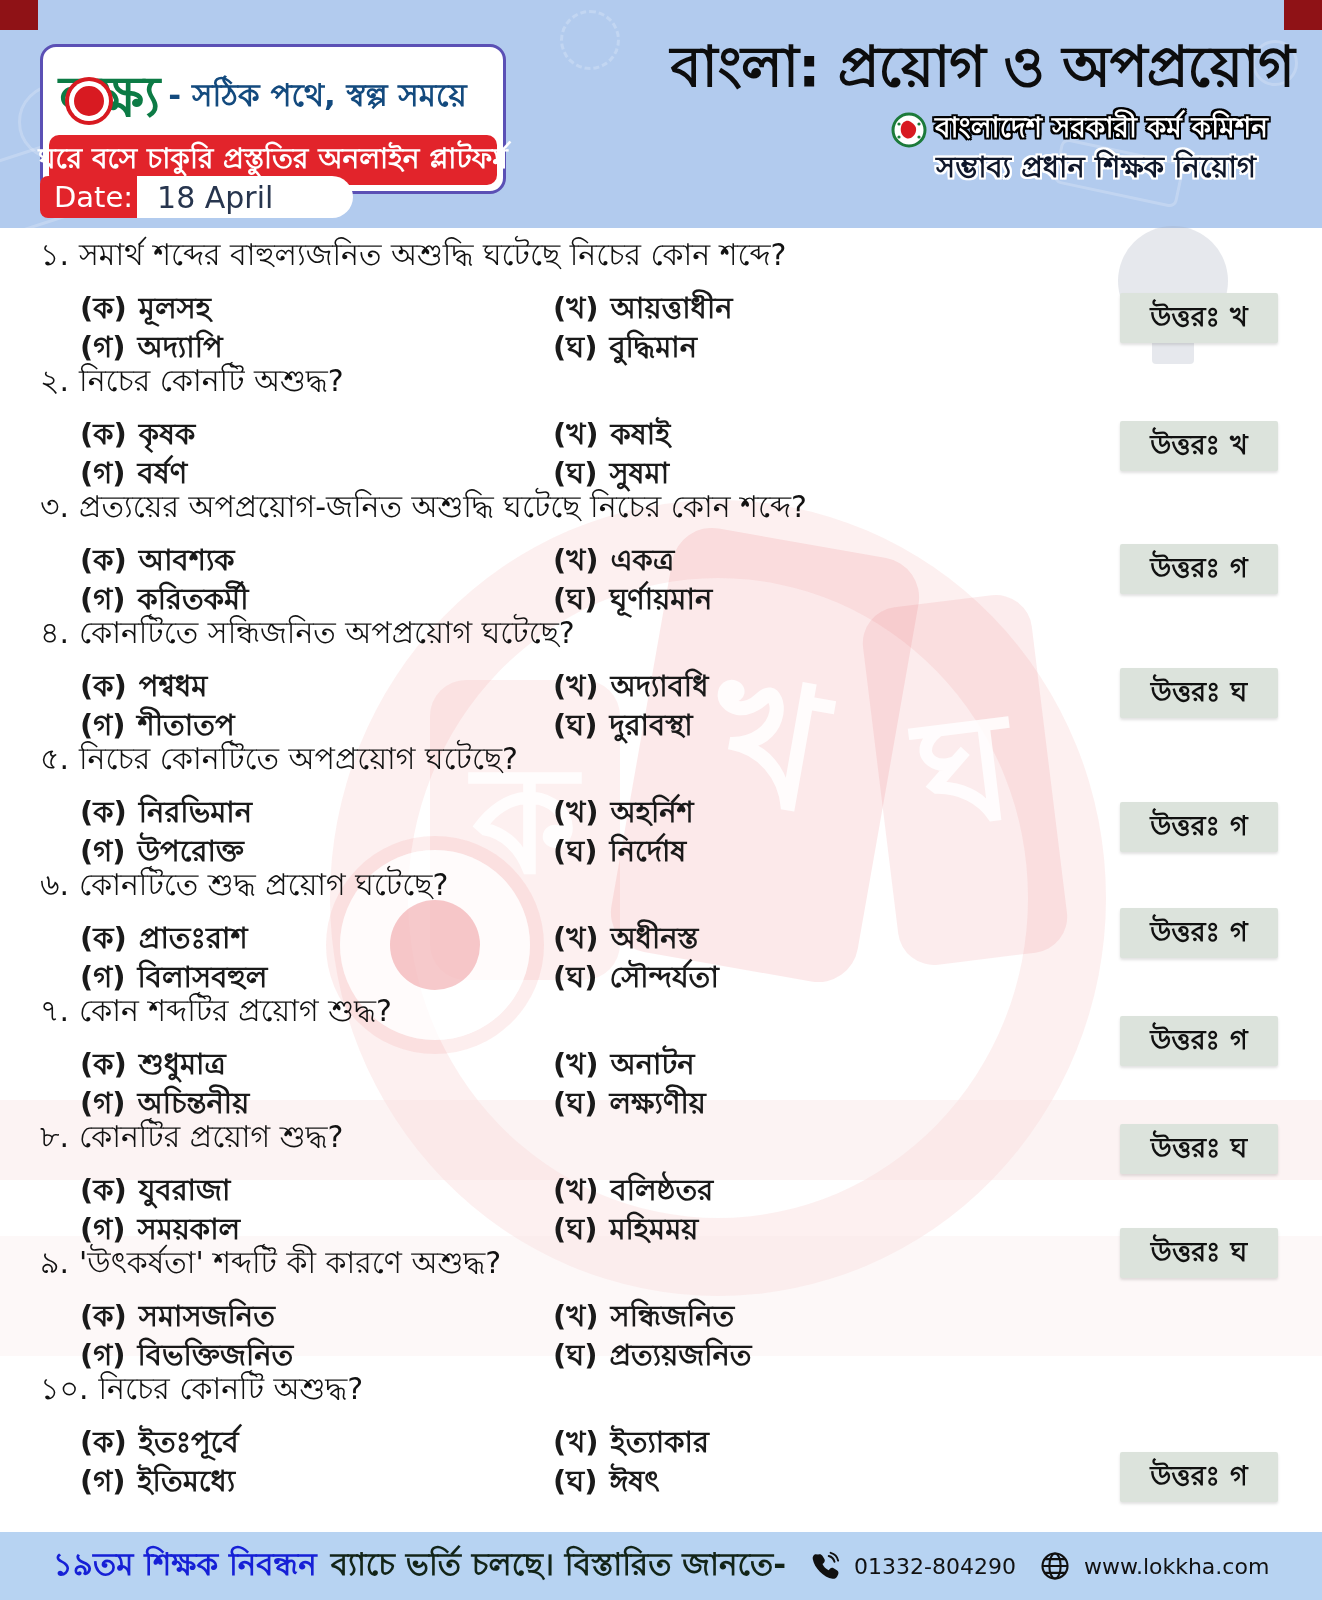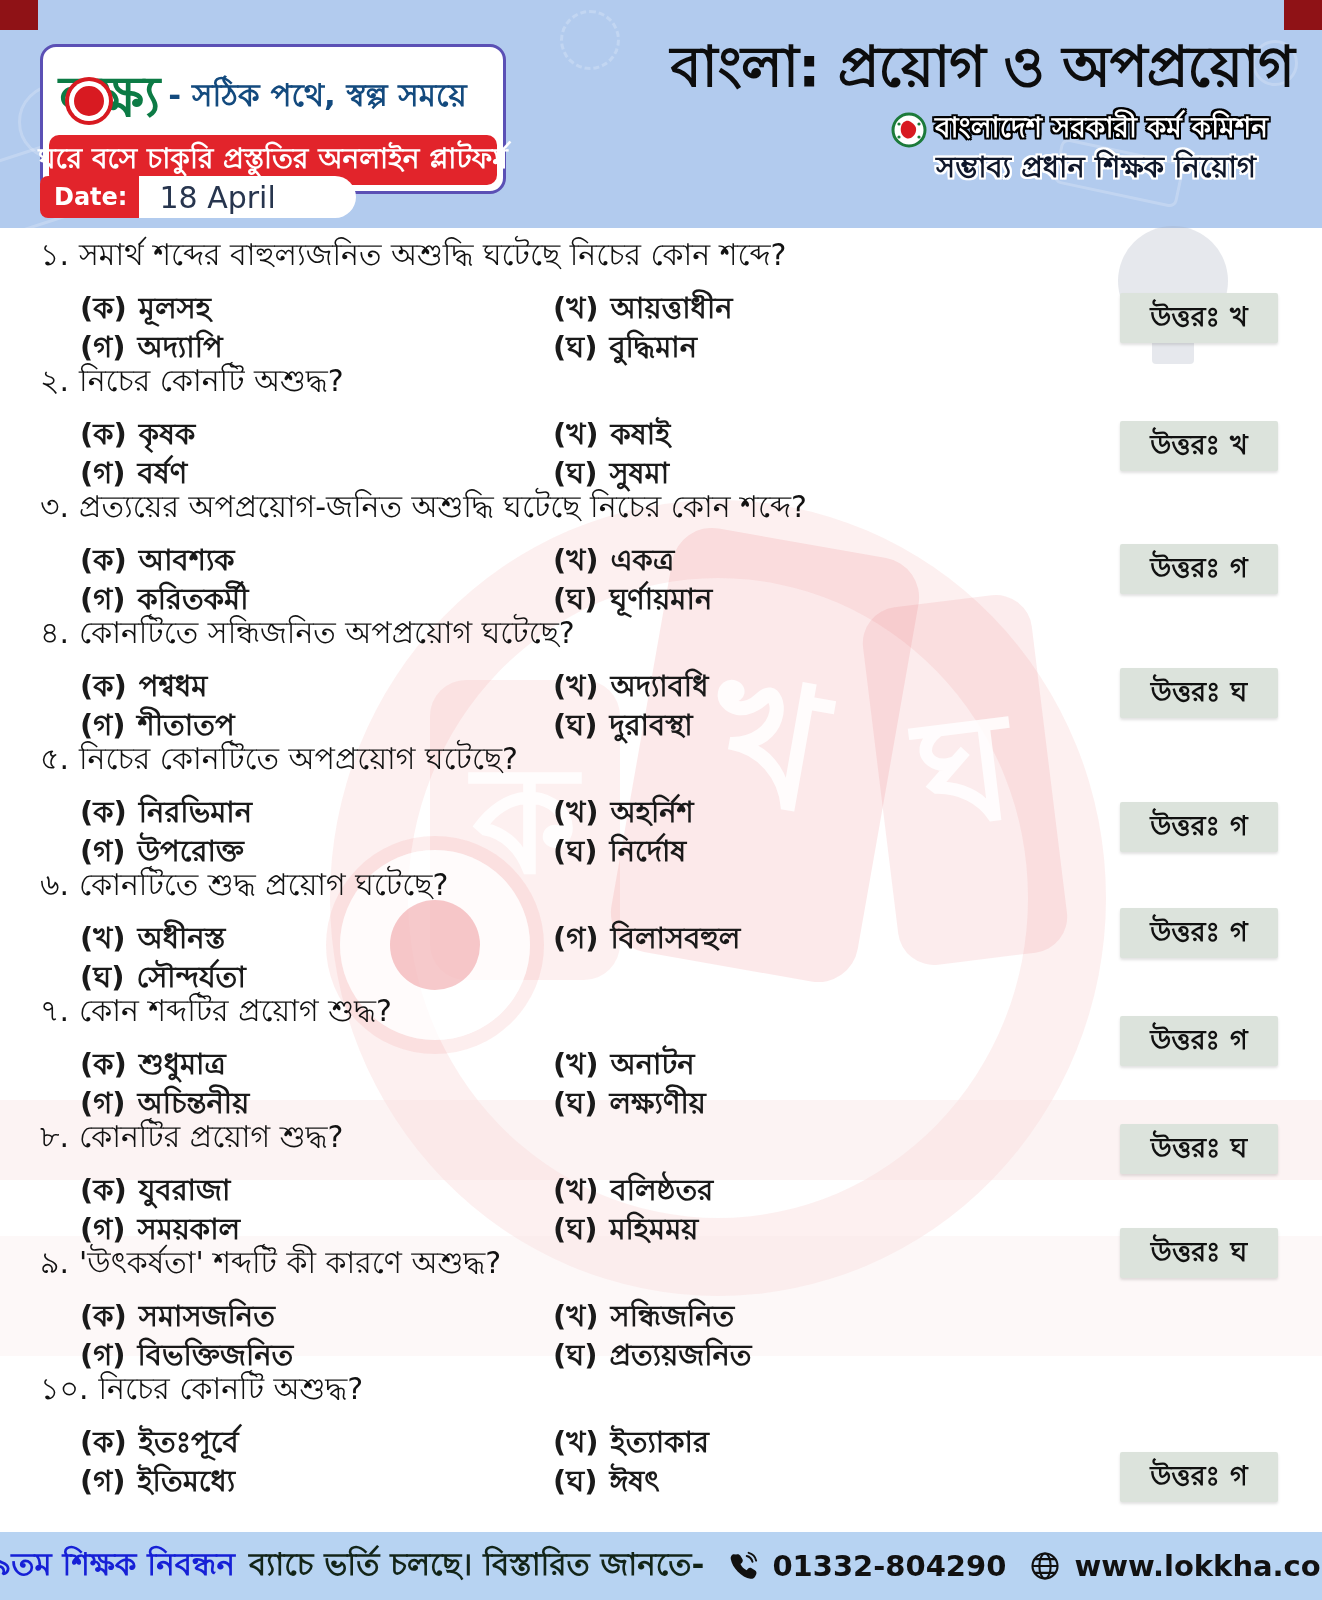--- a/index.html
+++ b/index.html
@@ -35,22 +35,22 @@
   }
   .logo-tagline{font-size:31px;font-weight:700;color:#134a7e;margin-left:10px;white-space:nowrap;}
   .logo-redbar{
     position:absolute;left:6px;right:6px;bottom:6px;height:50px;border-radius:10px;
     background:#e2242b;display:flex;align-items:center;justify-content:center;
   }
   .logo-redbar span{color:#ffffff;font-size:28px;font-weight:700;white-space:nowrap;}
   
   .date-row{position:absolute;left:40px;top:176px;height:42px;display:flex;align-items:stretch;}
   .date-label{
-    background:#e2242b;color:#ffffff;font-weight:700;font-size:24px;
-    padding:2px 12px 2px 14px;border-radius:8px 0 0 8px;display:flex;align-items:center;
+    background:#e2242b;color:#ffffff;font-weight:400;font-size:29px;
+    padding:2px 4px 2px 14px;border-radius:8px 0 0 8px;display:flex;align-items:center;
   }
   .date-value{
     background:#ffffff;color:#27354e;font-weight:400;font-size:30px;
     padding:2px 80px 2px 20px;border-radius:0 22px 22px 0;display:flex;align-items:center;
   }
   
   .main-title{
     position:absolute;right:28px;top:24px;width:760px;text-align:right;
     font-size:56px;font-weight:800;color:#0d0d0d;letter-spacing:-1px;white-space:nowrap;
   }
@@ -106,21 +106,21 @@
   .question:nth-of-type(8) .answer-box{top:8px;}
   .question:nth-of-type(9) .answer-box{top:-14px;}
   .question:nth-of-type(10) .answer-box{top:84px;}
   
   .footer{
     position:absolute;left:0;top:1532px;width:1322px;height:68px;background:#b7d3f2;
     display:flex;align-items:center;justify-content:center;gap:14px;
   }
   .footer-highlight{color:#1620d6;font-size:31px;font-weight:800;white-space:nowrap;}
   .footer-message{color:#122418;font-size:31px;font-weight:800;white-space:nowrap;}
-  .footer-phone,.footer-site{color:#111111;font-size:29px;font-weight:700;white-space:nowrap;}
+  .footer-phone,.footer-site{color:#111111;font-size:22px;font-weight:400;white-space:nowrap;}
   .f-icon{display:inline-flex;align-items:center;margin-left:10px;}
   .seal{width:36px;height:36px;flex:0 0 auto;}
 </style>
 </head>
 <body>
 
 <div class="top-band">
   <span class="doodle d1"></span>
   <span class="doodle d2"></span>
   <span class="doodle d3"></span>
@@ -306,20 +306,23 @@
       <span class="answer-label">উত্তরঃ</span>
       <span class="answer-value">গ</span>
     </div>
   </section>
 
   <section class="question">
     <h2 class="q-title">
       <span class="q-num">৬.</span><span class="q-text">কোনটিতে শুদ্ধ প্রয়োগ ঘটেছে?</span>
     </h2>
     <div class="options">
+  <div class="option">
+    <span class="opt-marker">(ক)</span><span class="opt-text">প্রাতঃরাশ</span>
+  </div>
 
   <div class="option">
     <span class="opt-marker">(খ)</span><span class="opt-text">অধীনস্ত</span>
   </div>
 
   <div class="option">
     <span class="opt-marker">(গ)</span><span class="opt-text">বিলাসবহুল</span>
   </div>
 
   <div class="option">

